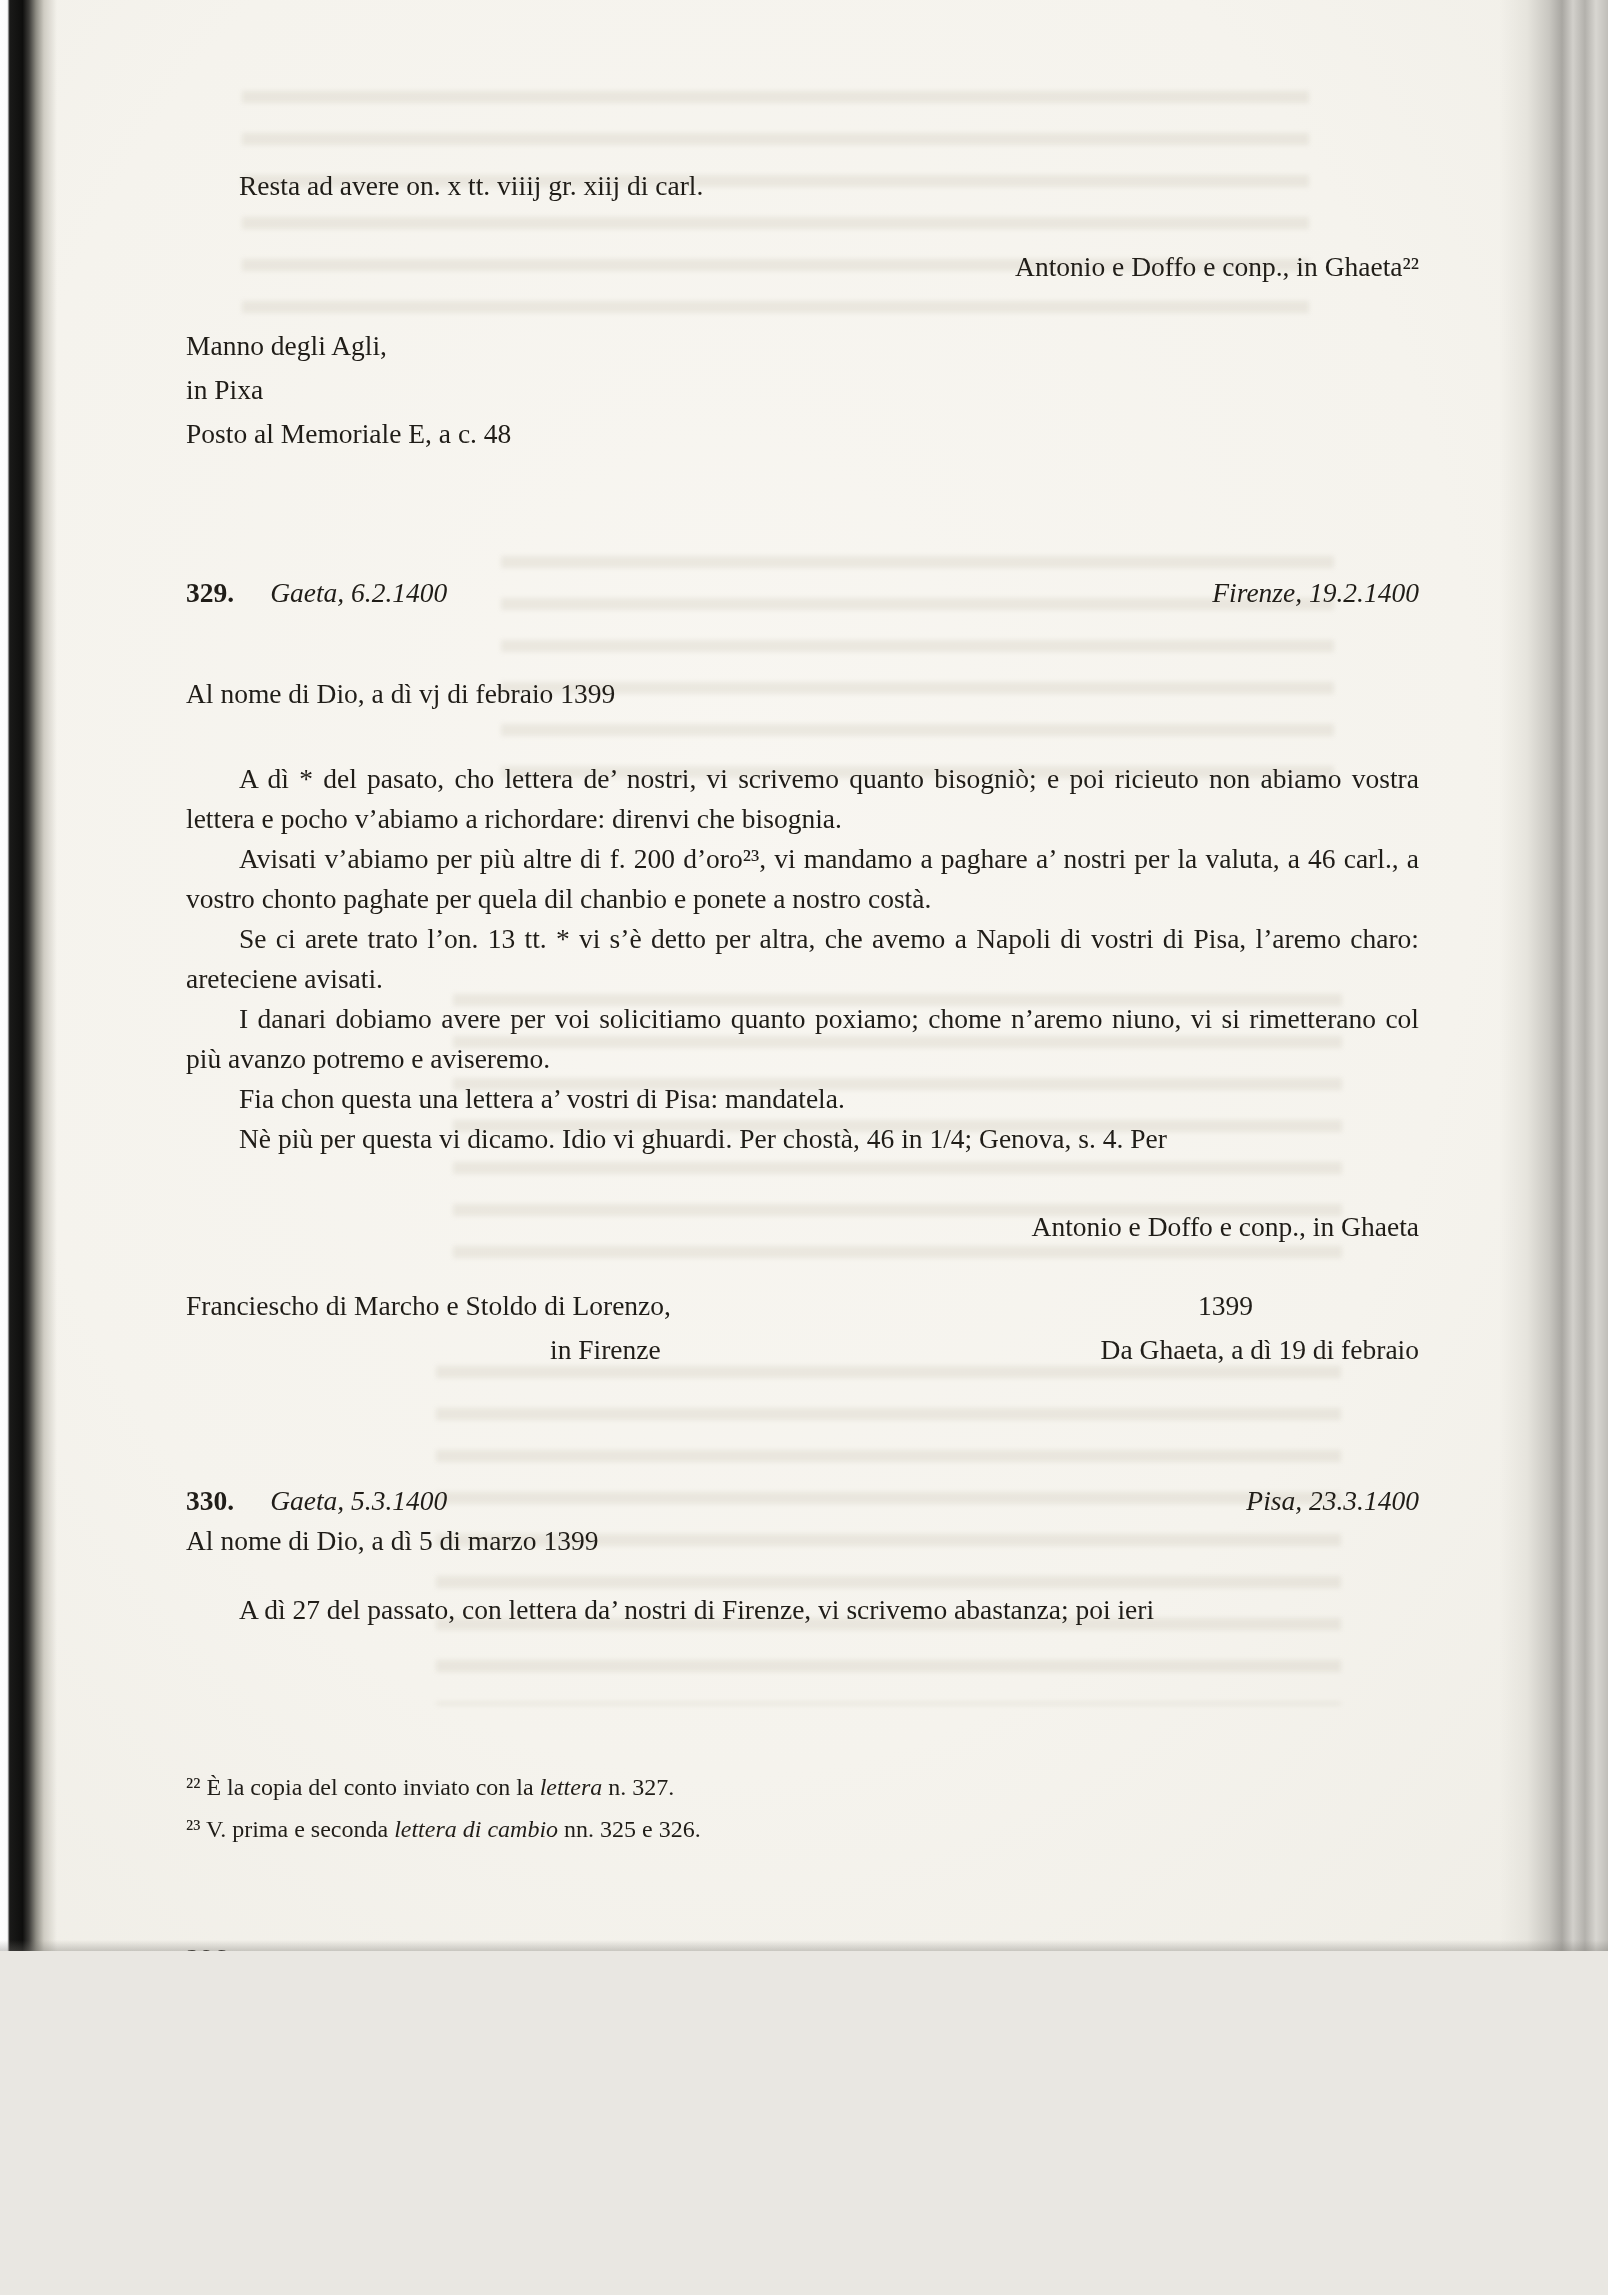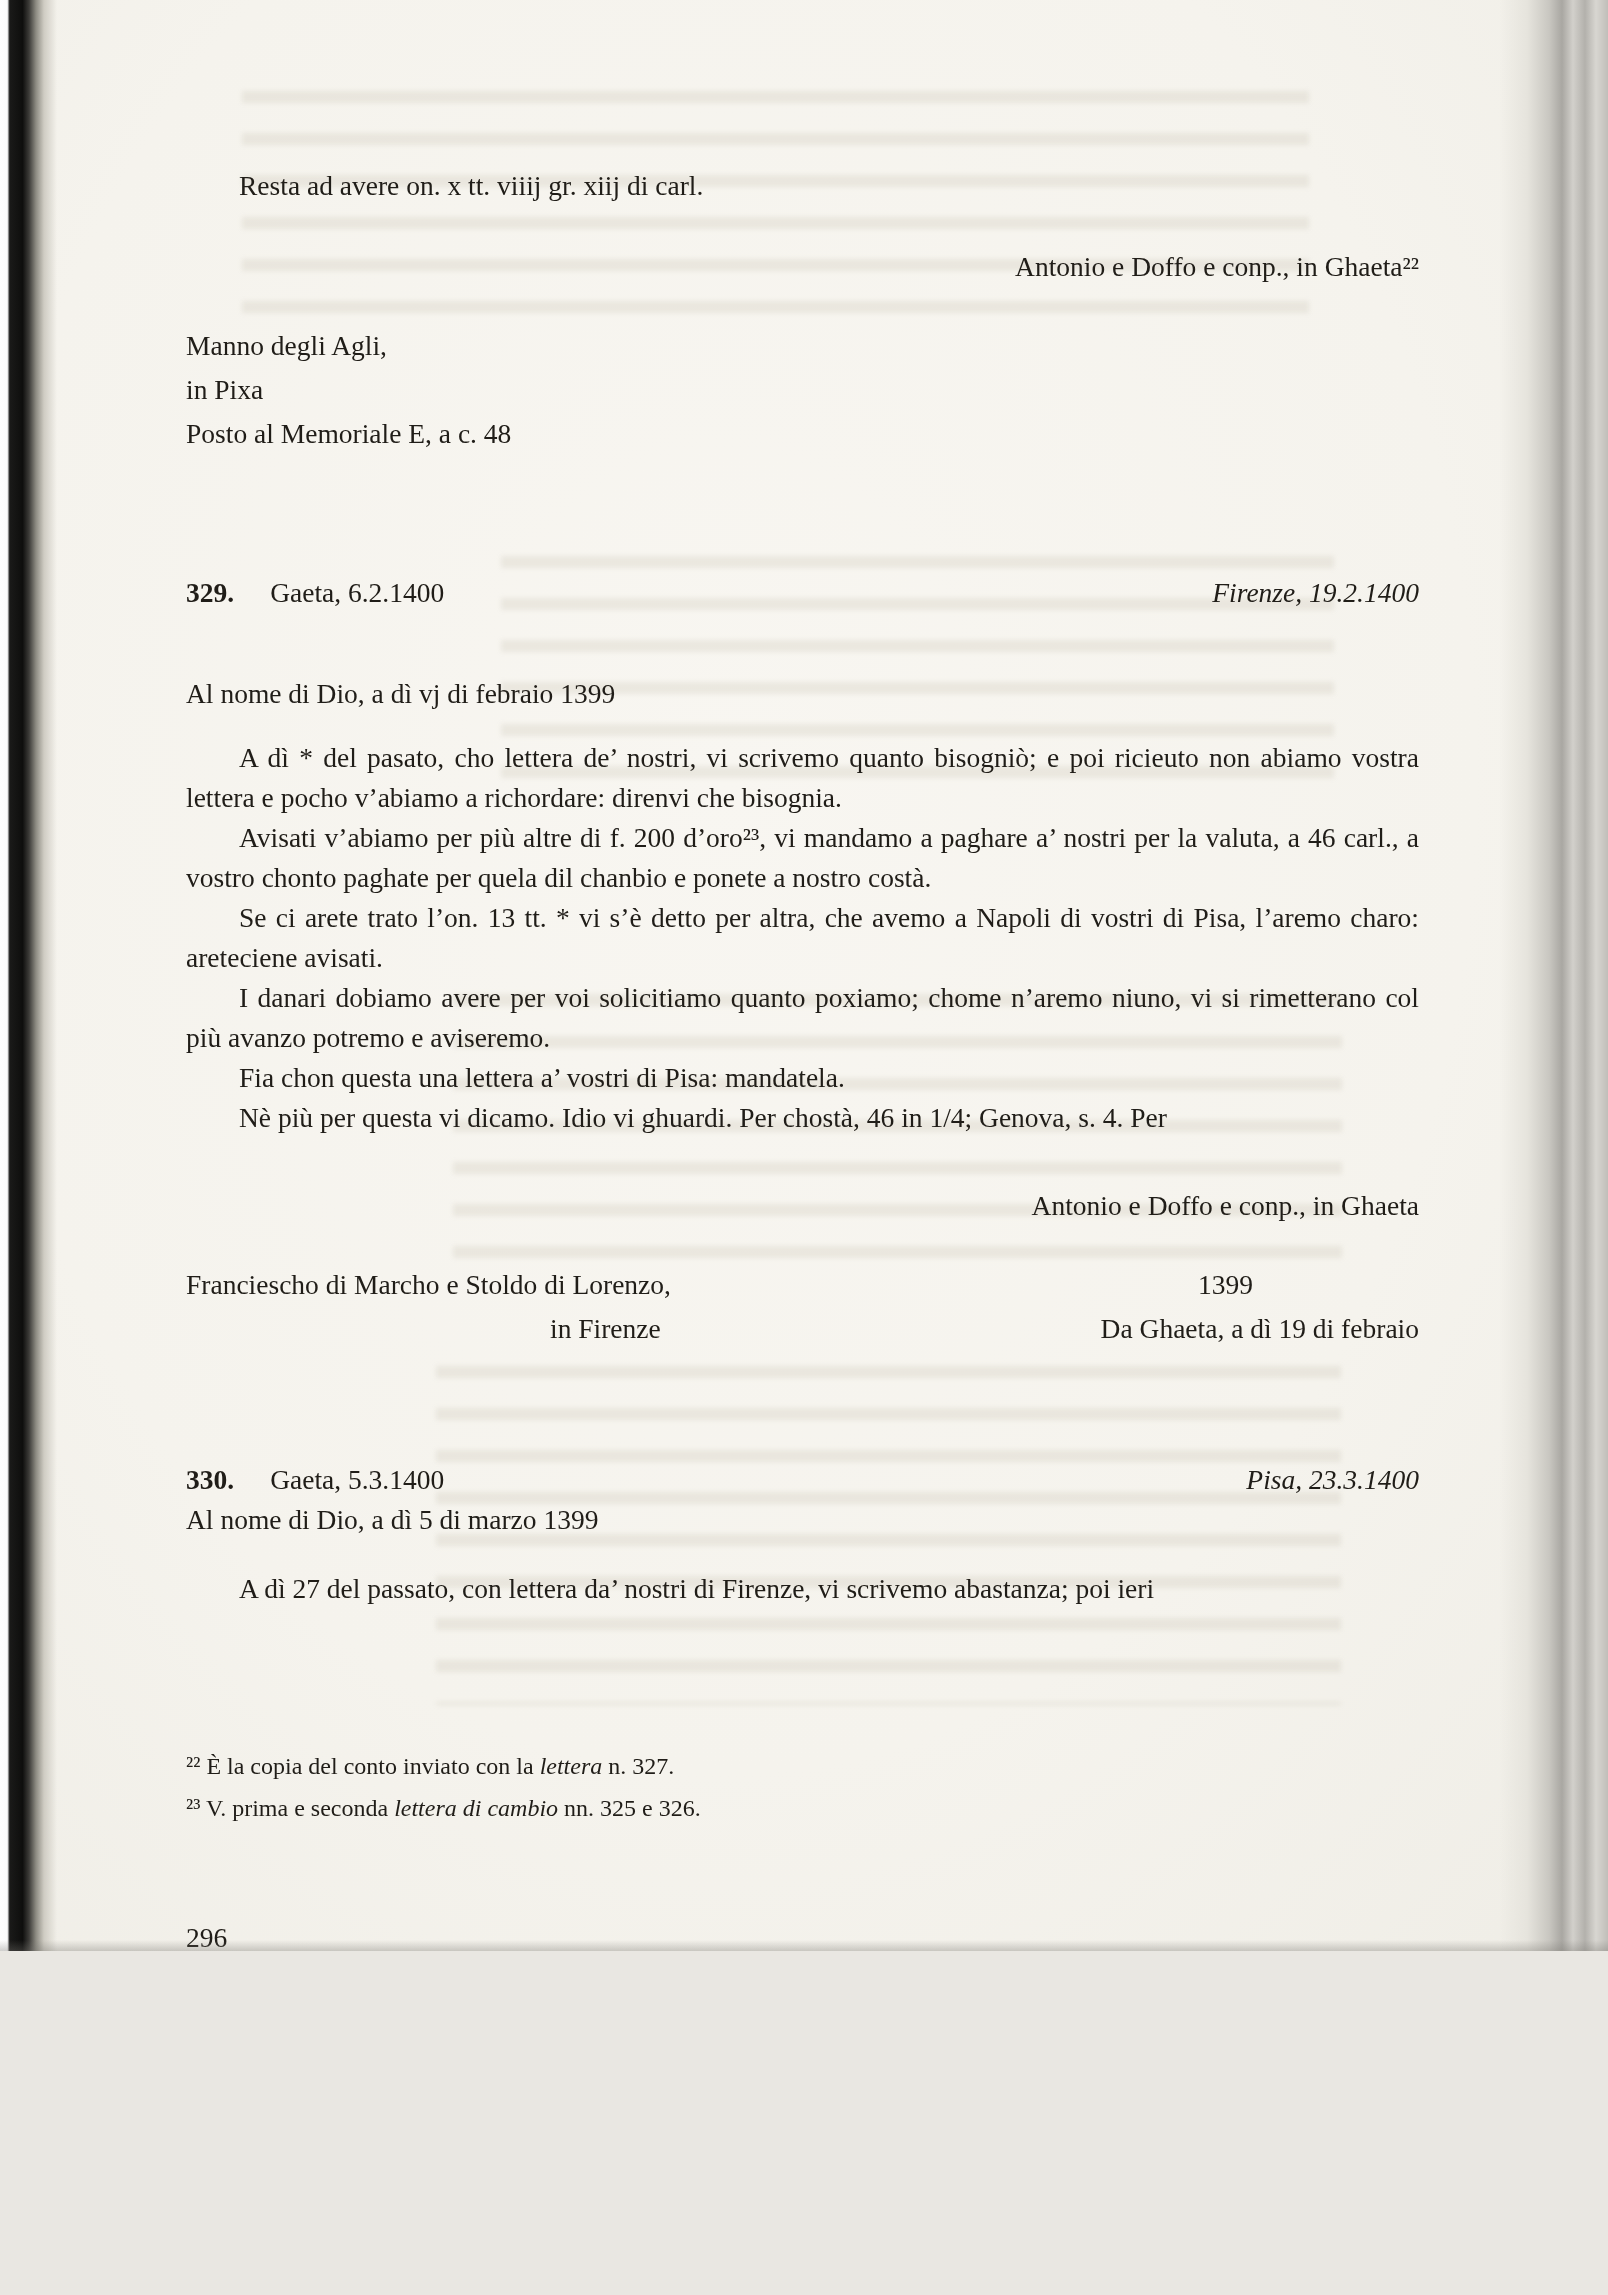--- a/index.html
+++ b/index.html
@@ -39,25 +39,25 @@
   .right { text-align:right; }
   .center{ text-align:left; }
   .it    { font-style:italic; }
 
   .sig1 { margin-top:41px; }
   .addr1 { margin-top:37px; }
   .addr1 p { line-height:44px; }
 
   .heading { position:relative; margin-top:117px; font-size:27.5px; line-height:40px; }
   .heading .num { font-weight:bold; }
-  .heading .origin { margin-left:36px; }
+  .heading .origin { font-style:italic; margin-left:36px; }
   .heading .dest { position:absolute; right:0; top:0; font-style:italic; }
 
   .inv { margin-top:61px; }
-  .firstpara { margin-top:24px; }
+  .firstpara { margin-top:45px; }
   .sig2 { margin-top:48px; }
 
   .addr2 { margin-top:37px; }
   .addr2-row { position:relative; height:44px; font-size:27.5px; line-height:44px; }
   .addr2 .year { position:absolute; right:166px; top:0; }
   .addr2 .place { position:absolute; left:364px; top:0; }
   .addr2 .dateline { position:absolute; right:0; top:0; }
 
   .h330 { margin-top:109px; }
   .inv330 { }

